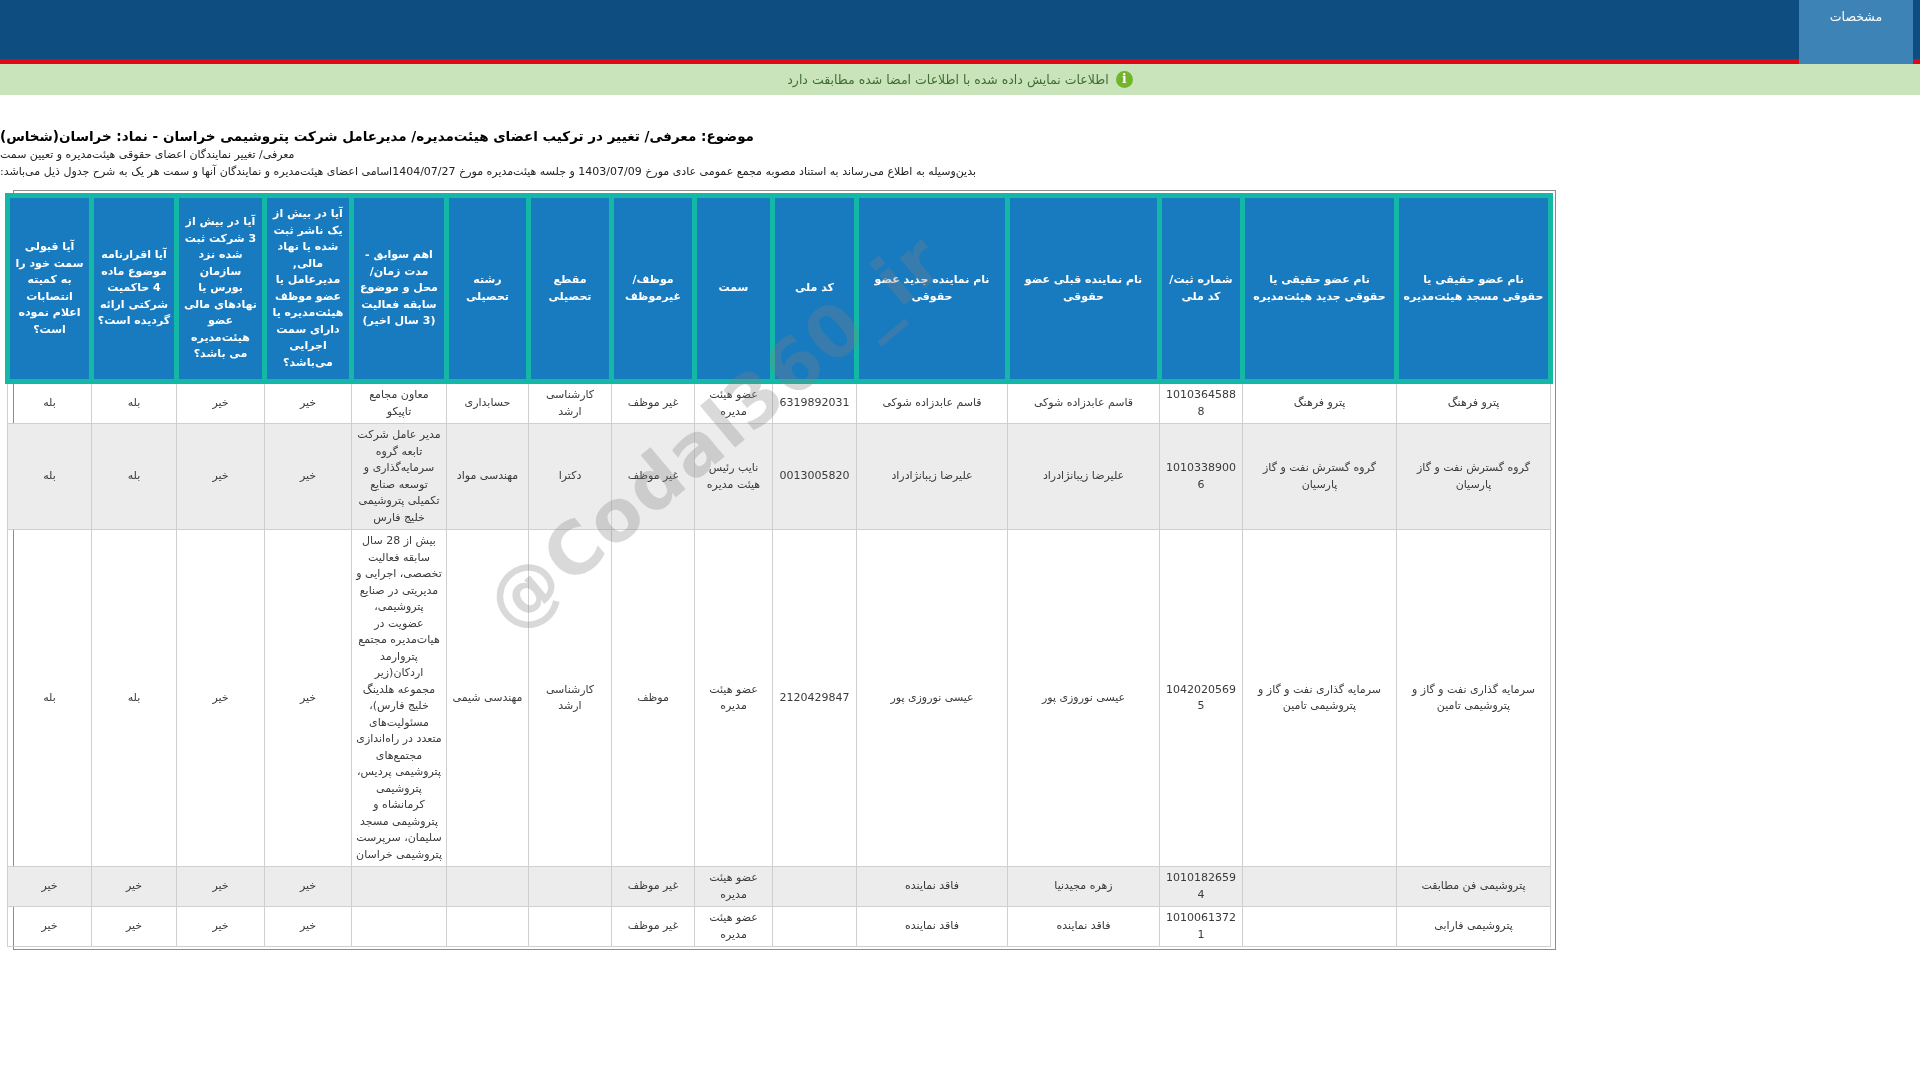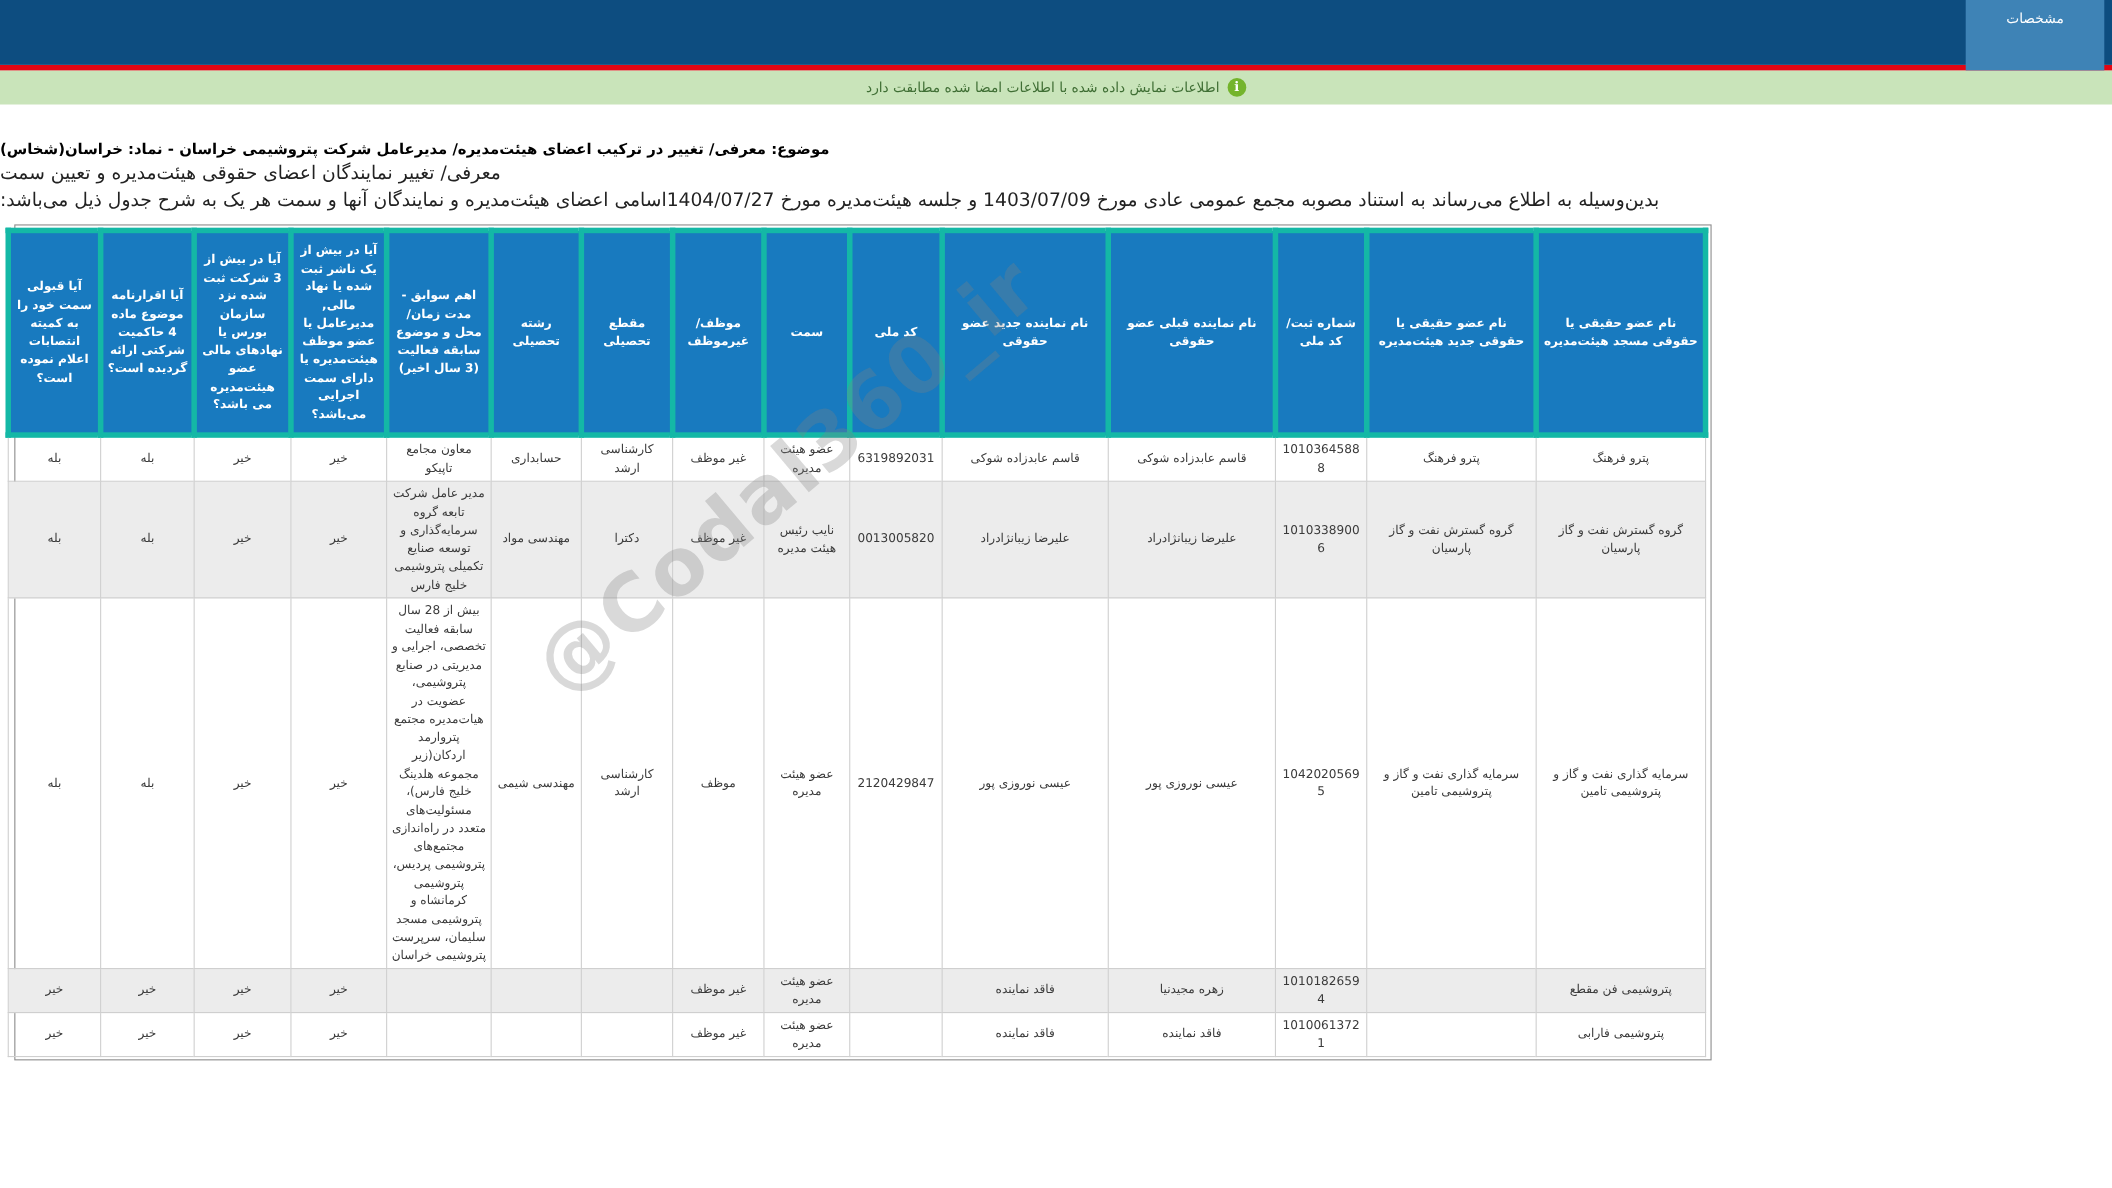--- a/index.html
+++ b/index.html
@@ -13,21 +13,21 @@
   
   .topbar {
     position: relative;
     width: 100%; height: 59px;
     background: #0d4d80;
     z-index: 3;
   }
   .topbar-tab {
     position: absolute;
     top: 0; left: auto; right: 7px;
-    width: 126px; height: 64px;
+    width: 114px; height: 64px;
     background: #3e83b6;
     color: #ffffff;
     font-size: 12.5px;
     text-align: center;
     padding-top: 9px;
     cursor: pointer;
     z-index: 4;
   }
   .redline {
     width: 100%; height: 5px;
@@ -63,21 +63,21 @@
     text-align: left;
     color: #1a1a1a;
   }
   .intro .subject {
     font-size: 13.5px;
     font-weight: bold;
     color: #000000;
     margin-bottom: 4px;
   }
   .intro .line {
-    font-size: 17px;
+    font-size: 11px;
     margin-bottom: 4px;
     color: #222222;
   }
   
   .table-wrap {
     margin: 12px 364px 0 13px;
     border: 1px solid #8c8c8c;
     padding: 2px;
     background: #ffffff;
     position: relative;
@@ -234,21 +234,21 @@
           <td>موظف</td>
           <td>کارشناسی ارشد</td>
           <td>مهندسی شیمی</td>
           <td>بیش از 28 سال سابقه فعالیت تخصصی، اجرایی و مدیریتی در صنایع پتروشیمی، عضویت در هیات‌مدیره مجتمع پتروارمد اردکان(زیر مجموعه هلدینگ خلیج فارس)، مسئولیت‌های متعدد در راه‌اندازی مجتمع‌های پتروشیمی پردیس، پتروشیمی کرمانشاه و پتروشیمی مسجد سلیمان، سرپرست پتروشیمی خراسان</td>
           <td>خیر</td>
           <td>خیر</td>
           <td>بله</td>
           <td>بله</td>
         </tr>
         <tr>
-          <td>پتروشیمی فن مقطع</td>
+          <td>پتروشیمی فن مطابقت</td>
           <td></td>
           <td class="num">10101826594</td>
           <td>زهره مجیدنیا</td>
           <td>فاقد نماینده</td>
           <td class="num"></td>
           <td>عضو هیئت مدیره</td>
           <td>غیر موظف</td>
           <td></td>
           <td></td>
           <td></td>

